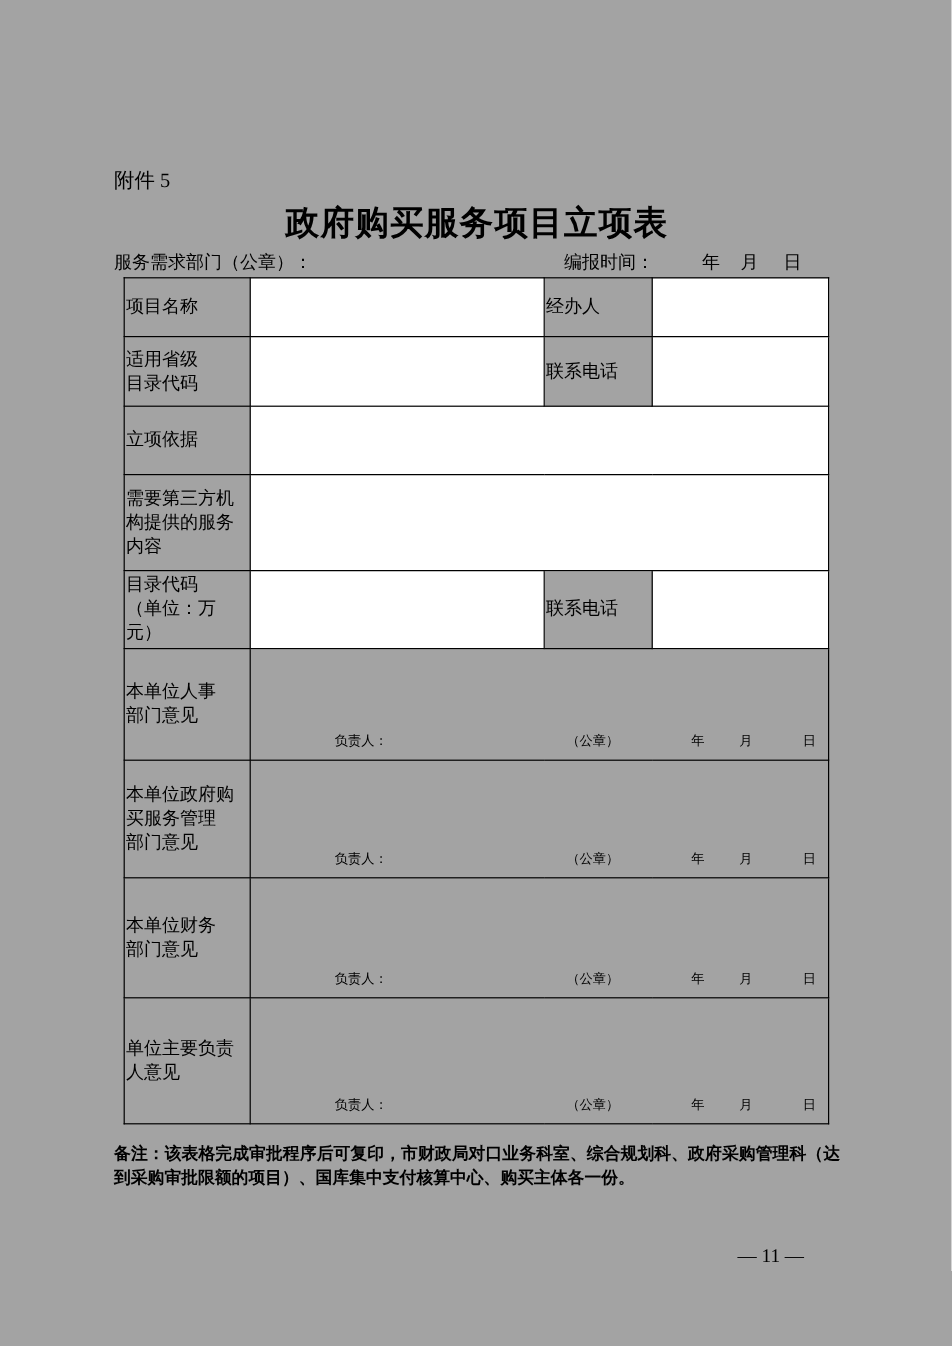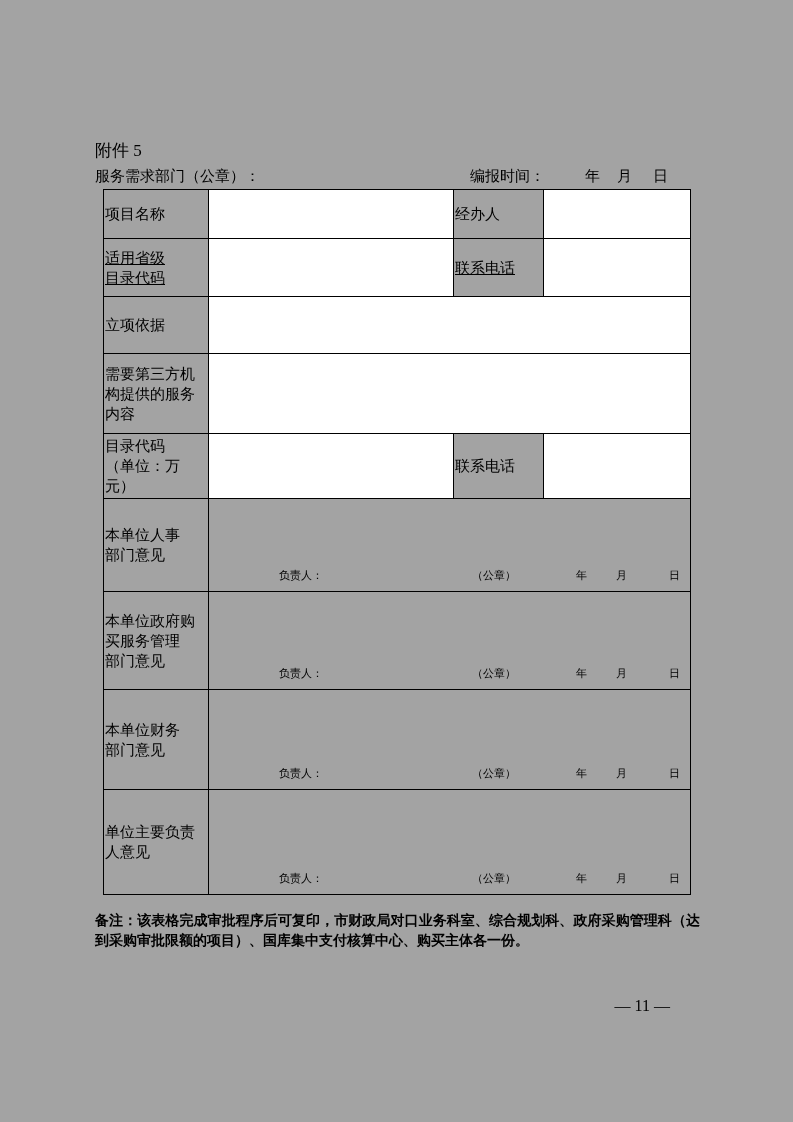--- a/index.html
+++ b/index.html
@@ -86,37 +86,38 @@
     text-align: justify;
   }
   .page-num {
     margin-top: 46px;
     text-align: right;
     padding-right: 30px;
     font-size: 16px;
   }
   
   tr.r1 { height: 49px; }
-  tr.r2 { height: 58px; text-decoration: underline; }
+  tr.r2 { height: 58px; }
   tr.r3 { height: 57px; }
   tr.r4 { height: 80px; }
   tr.r5 { height: 46px; }
   tr.r6 { height: 93px; }
   tr.r7 { height: 98px; }
   tr.r8 { height: 100px; }
   tr.r9 { height: 105px; }
 </style>
 </head>
 <body>
 
 <div class="sheet">
   <div class="content">
 
     <div class="attachment">附件 5</div>
 
+    <div class="title">政府购买服务项目立项表</div>
 
     <div class="meta-row">
       <span class="meta-dept">服务需求部门（公章）：</span>
       <span class="meta-time">编报时间：</span>
       <span class="meta-year">年</span>
       <span class="meta-month">月</span>
       <span class="meta-day">日</span>
     </div>
 
     <table class="form">

